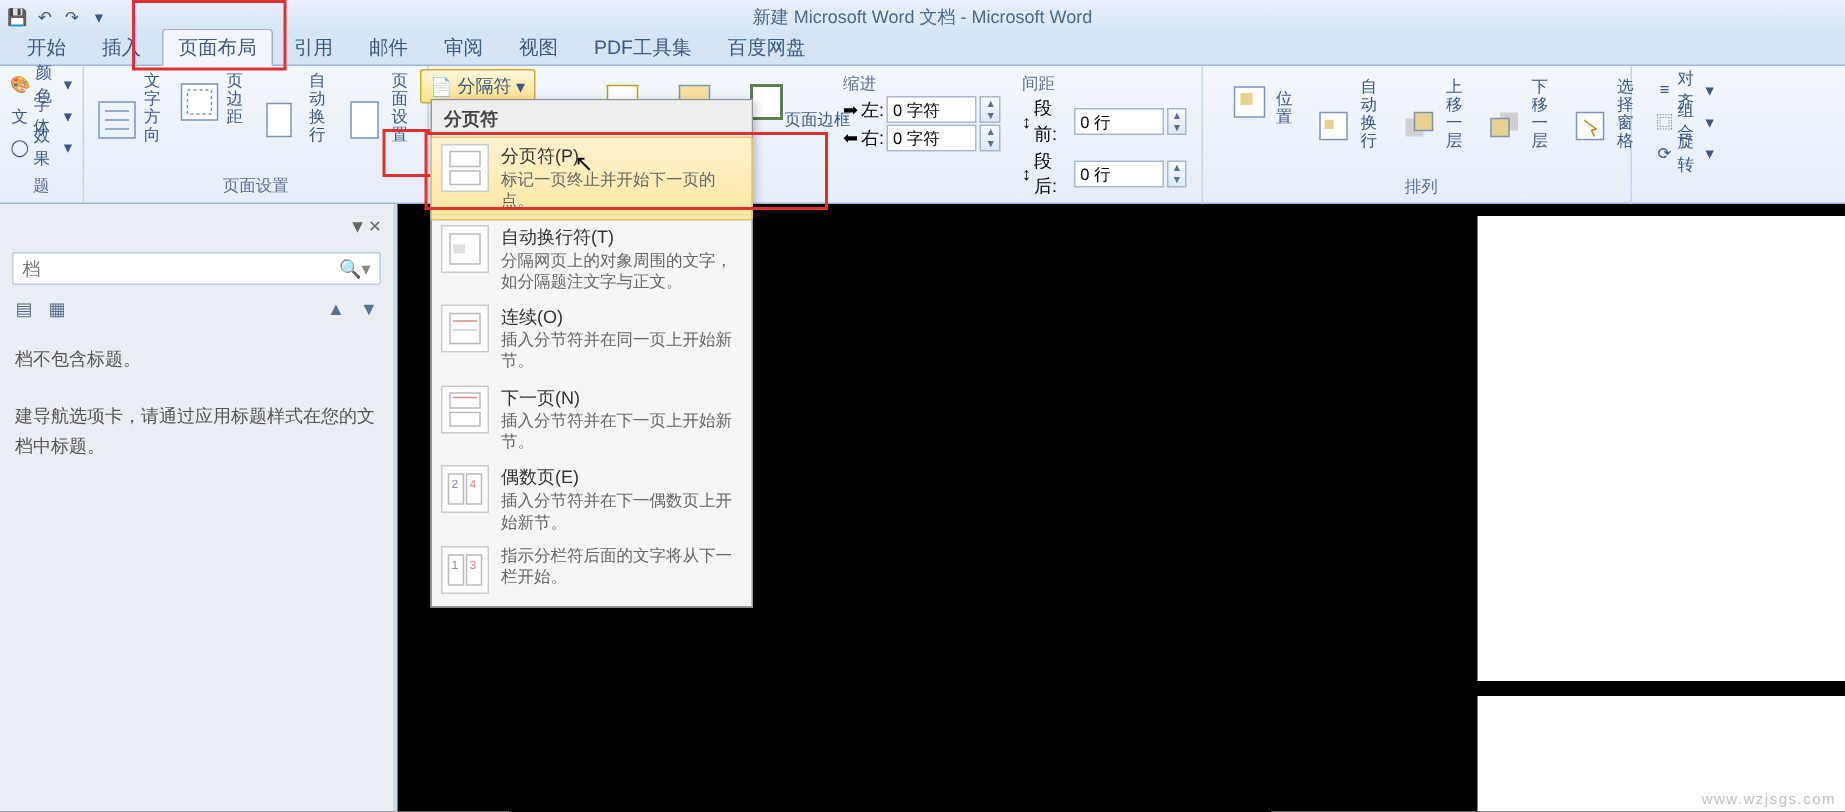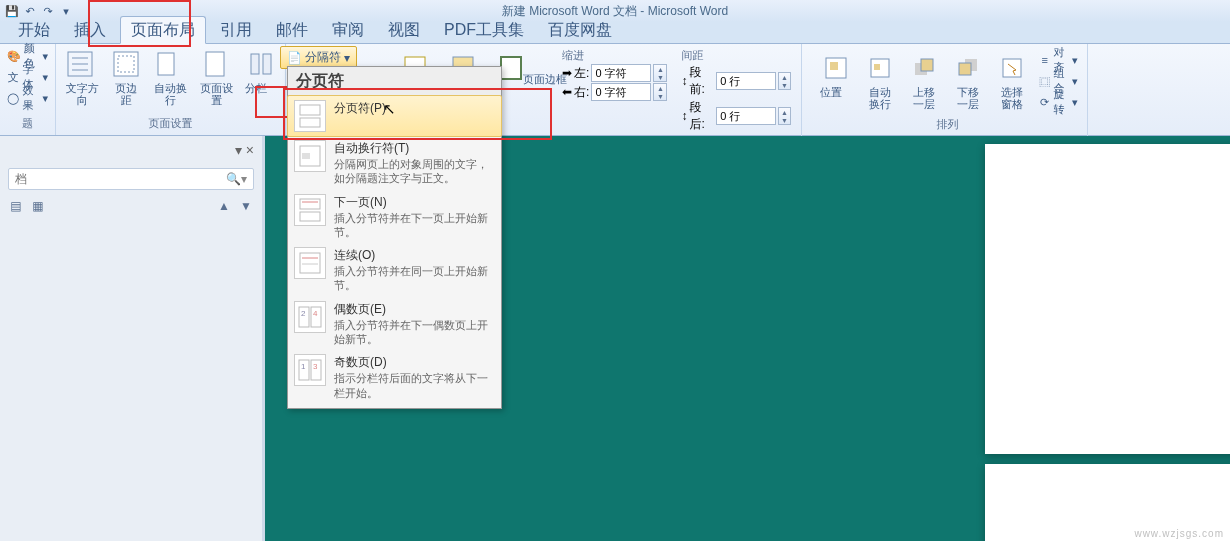--- a/index.html
+++ b/index.html
@@ -2,57 +2,57 @@
 <html><head>
 <meta charset="utf-8">
 <style>
 * { margin: 0; padding: 0; box-sizing: border-box; }
 body { font-family: "Microsoft YaHei", "Segoe UI", sans-serif; font-size: 12px; background: #fff; width: 1230px; height: 541px; overflow: hidden; position: relative; }
 .titlebar { height: 22px; background: linear-gradient(#e8f0fb,#d6e5f5); display: flex; align-items: center; }
 .qat { display: flex; align-items: center; gap: 2px; padding-left: 4px; }
 .qat-icon { width: 16px; height: 16px; display: flex; align-items: center; justify-content: center; font-size: 11px; color: #3b5a82; }
 .title-text { position: absolute; left: 50%; transform: translateX(-50%); color: #4a6a8a; font-size: 12px; }
 .tabs { height: 22px; display: flex; align-items: flex-end; padding-left: 8px; gap: 4px; background: #d6e5f5; border-bottom: 1px solid #9db6d6; }
-.tab { padding: 3px 10px 2px; font-size: 16px; color: #3b5a82; cursor: pointer; margin-top: 29px; }
+.tab { padding: 3px 10px 2px; font-size: 13px; color: #3b5a82; cursor: pointer; margin-top: 29px; }
 .tab.active { background: #f3f7fd; border: 1px solid #9db6d6; border-bottom: 1px solid #f3f7fd; border-radius: 3px 3px 0 0; position: relative; top: 1px; }
 .ribbon { height: 92px; background: linear-gradient(#f3f7fd,#e5edf9); border-bottom: 1px solid #9db6d6; display: flex; position: relative; }
 .group { border-right: 1px solid #c5d6ec; padding: 2px 4px; display: flex; flex-direction: column; }
 .group-body { flex: 1; display: flex; align-items: flex-start; gap: 2px; }
 .group-label { text-align: center; font-size: 11px; color: #5a7090; padding-bottom: 2px; }
-.big-btn { display: flex; flex-direction: column; align-items: flex-start; padding: 2px 4px; gap: 2px; cursor: pointer; }
+.big-btn { display: flex; flex-direction: row; align-items: flex-end; padding: 2px 4px; gap: 2px; cursor: pointer; }
 .big-btn .icon { width: 32px; height: 32px; display: flex; align-items: center; justify-content: center; }
 .big-btn .lbl { font-size: 11px; color: #3b5a82; text-align: center; line-height: 1.1; }
 .small-btn { display: flex; align-items: center; gap: 3px; padding: 1px 3px; font-size: 11px; color: #3b5a82; cursor: pointer; height: 20px; }
 .small-btn .ico { width: 16px; height: 16px; display: flex; align-items: center; justify-content: center; }
 .small-col { display: flex; flex-direction: column; gap: 1px; }
 .spinbox { display: flex; align-items: center; gap: 2px; }
 .spinbox input { width: 60px; height: 18px; font-size: 11px; border: 1px solid #a6b8d0; background: #fff; padding: 0 3px; }
 .spin-arrows { width: 14px; height: 18px; border: 1px solid #a6b8d0; background: linear-gradient(#f8faff,#dde8f7); display: flex; flex-direction: column; }
 .spin-arrows div { flex: 1; font-size: 7px; display: flex; align-items: center; justify-content: center; color: #5a7090; }
 
 .sep-btn { position: absolute; left: 280px; top: 2px; display: flex; align-items: center; gap: 3px; padding: 2px 6px; background: linear-gradient(#fff6db,#ffe08a); border: 1px solid #d4a92e; border-radius: 2px; font-size: 12px; color: #3b5a82; cursor: pointer; }
 .dropdown { position: absolute; left: 287px; top: 66px; width: 215px; background: #f5f5f5; border: 1px solid #979797; box-shadow: 2px 2px 6px rgba(0,0,0,0.25); z-index: 100; padding-bottom: 4px;}
-.dd-header { background: #eeeeee; font-size: 16px; color: #444; padding: 4px 8px; font-weight: bold; }
+.dd-header { background: #eeeeee; font-size: 12px; color: #444; padding: 4px 8px; font-weight: bold; }
 .dd-item { display: flex; gap: 8px; padding: 4px 6px; align-items: flex-start; cursor: pointer; }
 .dd-item.highlight { background: linear-gradient(#fff3cf,#ffe7a2); border: 1px solid #e5c365; border-radius: 2px; margin: -1px; }
 .dd-icon { width: 32px; height: 32px; flex-shrink: 0; border: 1px solid #ccc; background: #fff; display: flex; align-items: center; justify-content: center; }
 .dd-text .dd-title { font-size: 12px; color: #333; }
 .dd-text .dd-desc { font-size: 11px; color: #666; line-height: 1.3; }
 
 .main { position: absolute; top: 136px; left: 0; right: 0; bottom: 0; display: flex; }
 .nav-pane { width: 265px; background: #e9eef5; border-right: 3px solid #cdd9e8; position: relative; }
 .nav-head { display: flex; align-items: center; justify-content: space-between; padding: 6px 8px; }
 .nav-title { font-size: 12px; color: #3b5a82; }
 .nav-close { color: #666; font-size: 14px; cursor: pointer; }
 .nav-search { margin: 4px 8px; height: 22px; border: 1px solid #bfcde0; background: #fff; display: flex; align-items: center; padding: 0 6px; justify-content: space-between; border-radius: 2px; }
 .nav-search input { border: none; outline: none; width: 200px; font-size: 12px; }
 .nav-tabs { display: flex; align-items: center; gap: 6px; padding: 4px 8px; }
 .nav-tab-ico { width: 16px; height: 16px; display: flex; align-items: center; justify-content: center; color: #5a7090; cursor: pointer; }
 .nav-msg { padding: 12px 10px; font-size: 12px; color: #555; line-height: 1.6; }
-.doc-area { flex: 1; background: #0f766e; position: relative; overflow: hidden; }
+.doc-area { flex: 1; background: #000000; position: relative; overflow: hidden; }
 .page { position: absolute; background: #fff; box-shadow: 0 2px 8px rgba(0,0,0,0.3); }
 .page1 { left: 720px; top: 8px; width: 510px; height: 310px; }
 .page2 { left: 720px; top: 328px; width: 510px; height: 220px; }
 .highlight-tabs { position: absolute; left: 88px; top: 0px; width: 103px; height: 47px; border: 2px solid #e03030; z-index: 50; pointer-events: none;}
 .highlight-sep { position: absolute; left: 255px; top: 42px; width: 130px; height: 32px; border: 2px solid #e03030; z-index: 50; pointer-events: none;}
 .highlight-dd1 { position: absolute; left: 283px; top: 88px; width: 269px; height: 52px; border: 2px solid #e03030; z-index: 120; pointer-events: none;}
 .watermark { position: absolute; right: 6px; bottom: 2px; font-size: 10px; color: #c0c0c0; letter-spacing: 1px; }
 .cursor-ptr { position: absolute; z-index: 130; pointer-events: none; font-size: 15px; color: #000;}
 svg { display: block; }
 </style>
@@ -288,58 +288,59 @@
   <div class="dd-header">分页符</div>
   <div class="dd-item highlight">
     <div class="dd-icon">
         <svg width="26" height="26">
           <rect x="3" y="2" width="20" height="10" fill="#fff" stroke="#bbb"></rect>
           <rect x="3" y="15" width="20" height="9" fill="#fff" stroke="#bbb"></rect>
         </svg>
       </div>
     <div class="dd-text">
         <div class="dd-title">分页符(P)</div>
+        <div class="dd-desc">标记一页终止并开始下一页的点。</div>
       </div>
   </div>
   <div class="dd-item">
     <div class="dd-icon">
         <svg width="26" height="26">
           <rect x="3" y="3" width="20" height="20" fill="#fff" stroke="#bbb"></rect>
           <rect x="5" y="10" width="8" height="6" fill="#e0e0e0"></rect>
         </svg>
       </div>
     <div class="dd-text">
         <div class="dd-title">自动换行符(T)</div>
         <div class="dd-desc">分隔网页上的对象周围的文字，如分隔题注文字与正文。</div>
+      </div>
+  </div>
+  <div class="dd-item">
+    <div class="dd-icon">
+        <svg width="26" height="26">
+          <rect x="3" y="3" width="20" height="20" fill="#fff" stroke="#bbb"></rect>
+          <line x1="5" y1="8" x2="21" y2="8" stroke="#d88"></line>
+          <line x1="5" y1="14" x2="21" y2="14" stroke="#ccc"></line>
+        </svg>
+      </div>
+    <div class="dd-text">
+        <div class="dd-title">连续(O)</div>
+        <div class="dd-desc">插入分节符并在同一页上开始新节。</div>
       </div>
   </div>
   <div class="dd-item">
     <div class="dd-icon">
         <svg width="26" height="26">
           <rect x="3" y="2" width="20" height="10" fill="#fff" stroke="#bbb"></rect>
           <line x1="5" y1="5" x2="21" y2="5" stroke="#d88"></line>
           <rect x="3" y="15" width="20" height="9" fill="#fff" stroke="#bbb"></rect>
         </svg>
       </div>
     <div class="dd-text">
         <div class="dd-title">下一页(N)</div>
         <div class="dd-desc">插入分节符并在下一页上开始新节。</div>
-      </div>
-  </div>
-  <div class="dd-item">
-    <div class="dd-icon">
-        <svg width="26" height="26">
-          <rect x="3" y="3" width="20" height="20" fill="#fff" stroke="#bbb"></rect>
-          <line x1="5" y1="8" x2="21" y2="8" stroke="#d88"></line>
-          <line x1="5" y1="14" x2="21" y2="14" stroke="#ccc"></line>
-        </svg>
-      </div>
-    <div class="dd-text">
-        <div class="dd-title">连续(O)</div>
-        <div class="dd-desc">插入分节符并在同一页上开始新节。</div>
       </div>
   </div>
   <div class="dd-item">
     <div class="dd-icon">
         <svg width="26" height="26">
           <rect x="2" y="3" width="10" height="20" fill="#fff" stroke="#bbb"></rect>
           <text x="4" y="12" font-size="8" fill="#88a">2</text>
           <rect x="14" y="3" width="10" height="20" fill="#fff" stroke="#bbb"></rect>
           <text x="16" y="12" font-size="8" fill="#d88">4</text>
         </svg>
@@ -352,21 +353,20 @@
   <div class="dd-item">
     <div class="dd-icon">
         <svg width="26" height="26">
           <rect x="2" y="3" width="10" height="20" fill="#fff" stroke="#bbb"></rect>
           <text x="4" y="12" font-size="8" fill="#88a">1</text>
           <rect x="14" y="3" width="10" height="20" fill="#fff" stroke="#bbb"></rect>
           <text x="16" y="12" font-size="8" fill="#d88">3</text>
         </svg>
       </div>
     <div class="dd-text">
-        <div class="dd-title">奇数页(D)</div>
         <div class="dd-desc">指示分栏符后面的文字将从下一栏开始。</div>
       </div>
   </div>
 </div>
 
 <div class="highlight-dd1"></div>
 <div class="cursor-ptr" style="left:383px;top:100px">↖</div>
 
 <div class="main">
   <div class="nav-pane">
@@ -378,19 +378,24 @@
       <input placeholder="档" style="">
       <span style="color:#888">🔍▾</span>
     </div>
     <div class="nav-tabs">
       <span class="nav-tab-ico">▤</span>
       <span class="nav-tab-ico">▦</span>
       <span style="flex:1"></span>
       <span class="nav-tab-ico">▲</span>
       <span class="nav-tab-ico">▼</span>
     </div>
+    <div class="nav-msg">
+      <div>档不包含标题。</div>
+      <br>
+      <div>建导航选项卡，请通过应用标题样式在您的文档中标题。</div>
+    </div>
   </div>
   <div class="doc-area">
     <div class="page page1"></div>
     <div class="page page2"></div>
     <div class="watermark">www.wzjsgs.com</div>
   </div>
 </div>
 
 </body></html>

